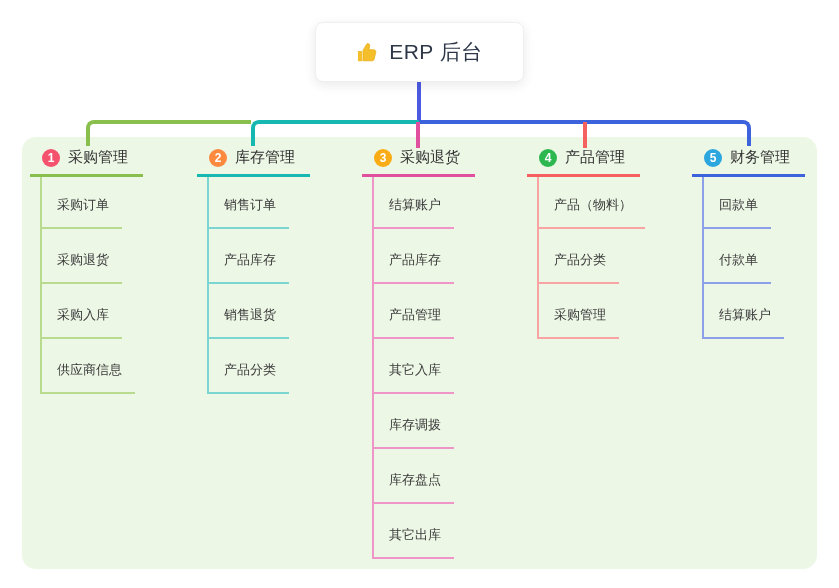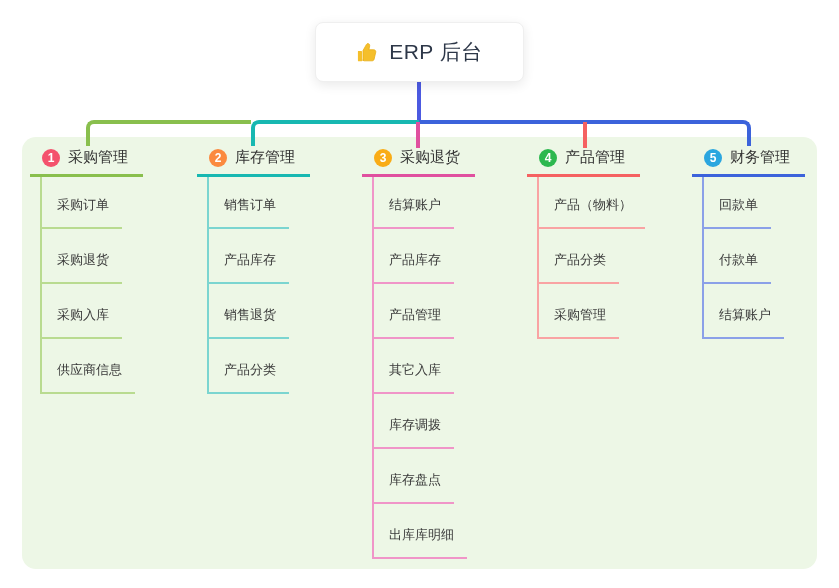--- a/index.html
+++ b/index.html
@@ -144,21 +144,21 @@
     <li>
         <span>其它入库</span>
       </li>
     <li>
         <span>库存调拨</span>
       </li>
     <li>
         <span>库存盘点</span>
       </li>
     <li>
-        <span>出库库明细</span>
+        <span>其它出库</span>
       </li>
   </ul>
 </div>
 
 <div class="branch b3" style="--line: #F56161; --lite: #F9A3A3; --badge: #2DB84F;">
   <div class="btitle">
     <span class="badge">4</span>
     <span>产品管理</span>
   </div>
   <ul>

